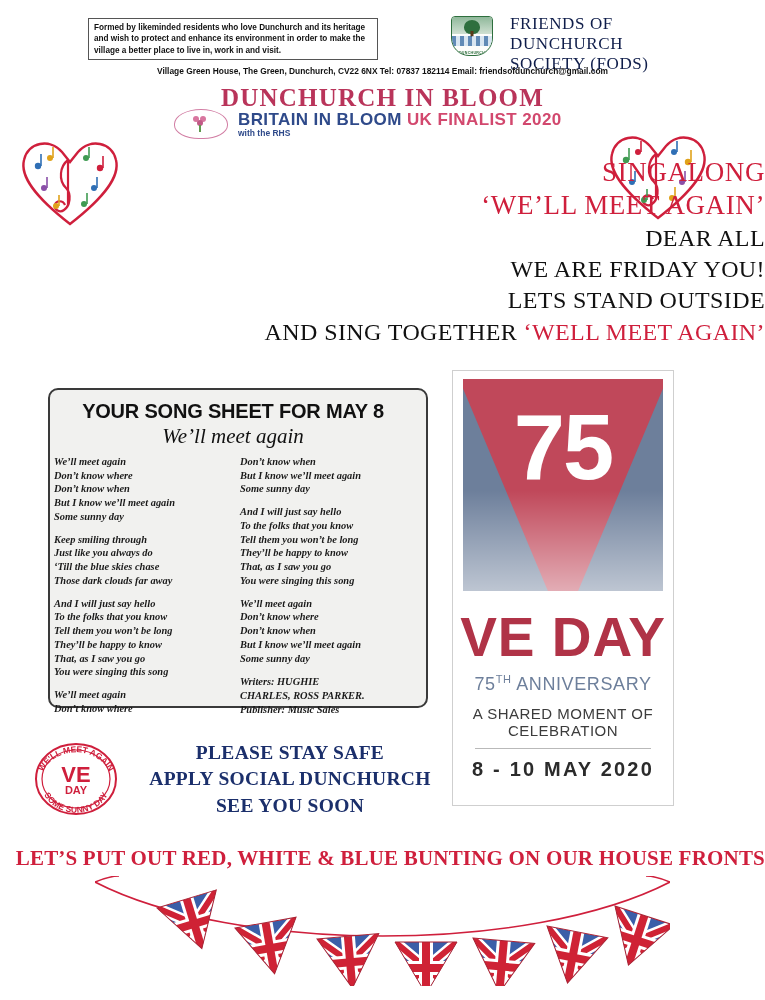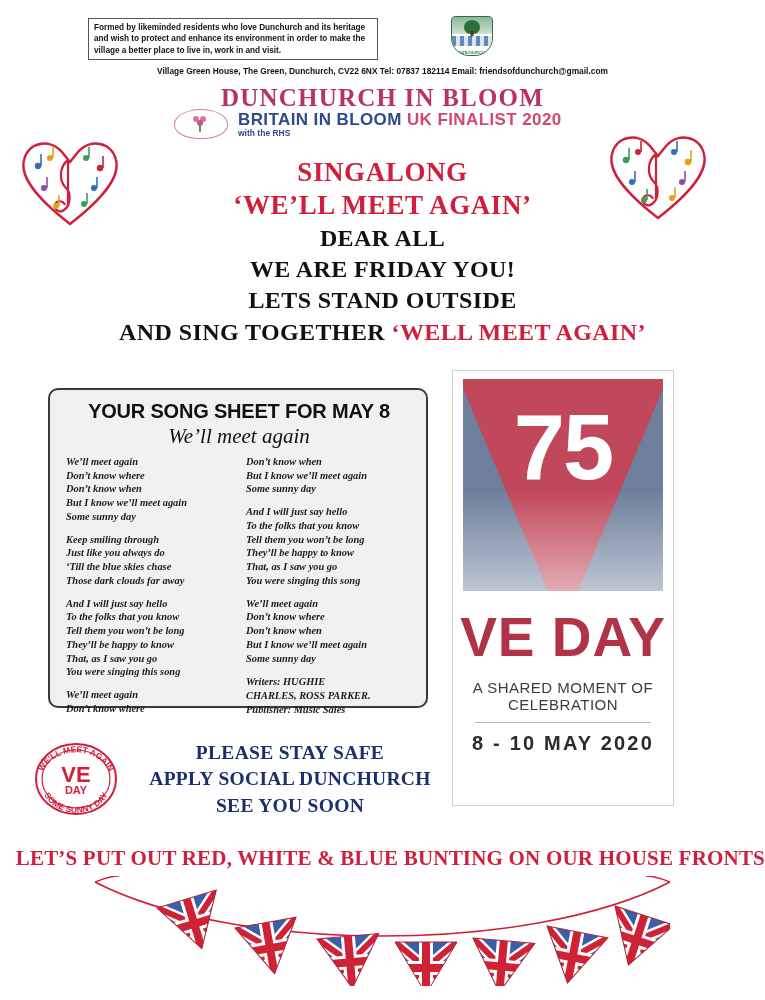--- a/index.html
+++ b/index.html
@@ -157,23 +157,23 @@
     position: absolute;
     width: 108px; height: 92px;
   }
   .heart.left { left: 16px; top: 136px; }
   .heart.right { left: 604px; top: 130px; }
 
   
   .headlines {
     position: absolute;
     left: 0; right: 0; top: 156px;
-    text-align: center;
-    font-family: "Liberation Serif", serif;
-    font-weight: bold;
+    text-align: right;
+    font-family: "Liberation Serif", serif;
+    font-weight: normal;
     color: #111;
   }
   .hl-red {
     color: #cf1f3c;
     font-size: 27px;
     letter-spacing: .6px;
     line-height: 1.24;
   }
   .hl-dark {
     color: #111;
@@ -192,21 +192,21 @@
   .inline-red { color: #cf1f3c; }
 
   
   .songsheet {
     position: absolute;
     left: 48px; top: 388px;
     width: 380px; height: 320px;
     background: #f1f1ef;
     border: 2px solid #3a3a3a;
     border-radius: 10px;
-    padding: 8px 14px 8px 16px;
+    padding: 8px 14px 8px 4px;
   }
   .ss-title {
     text-align: center;
     font-family: "Liberation Sans", sans-serif;
     font-weight: bold;
     font-size: 20px;
     letter-spacing: -0.2px;
     color: #111;
     margin: 2px 0 0 0;
   }
@@ -372,20 +372,25 @@
   <div class="fods-crest">
     <div class="crest-shield">
       <div class="crest-top"></div>
       <div class="crest-tree"></div>
       <div class="crest-trunk"></div>
       <div class="crest-wave"></div>
       <div class="crest-label">DUNCHURCH</div>
     </div>
   </div>
 
+  <div class="fods-name">
+    <div>FRIENDS OF</div>
+    <div>DUNCHURCH</div>
+    <div>SOCIETY (FODS)</div>
+  </div>
 
   <div class="addr-line">Village Green House, The Green, Dunchurch, CV22 6NX  Tel: 07837 182114  Email: friendsofdunchurch@gmail.com</div>
 </div>
 
 <div class="dib-title">DUNCHURCH IN BLOOM</div>
 
 <div class="bib-block">
   <div class="bib-logo">
     <div class="bib-cloud"></div>
     <div class="bib-flower">
@@ -506,20 +511,23 @@
   </div>
 </div>
 
 <div class="vebox">
   <div class="ve-top">
     <div class="ve-tri"></div>
     <div class="ve-tri-fade"></div>
     <div class="ve-75">75</div>
   </div>
   <div class="ve-day">VE DAY</div>
+  <div class="ve-anniv">
+    <span>75</span><sup>TH</sup><span> ANNIVERSARY</span>
+  </div>
   <div class="ve-shared">A SHARED MOMENT OF CELEBRATION</div>
   <div class="ve-rule"></div>
   <div class="ve-dates">8 - 10 MAY 2020</div>
 </div>
 
 <div class="ve-stamp">
   <svg viewBox="0 0 96 82" width="96" height="82">
     <defs>
       <path id="arcTop" d="M12,46 A34,30 0 0 1 84,46"></path>
       <path id="arcBot" d="M13,44 A33,29 0 0 0 83,44"></path>

